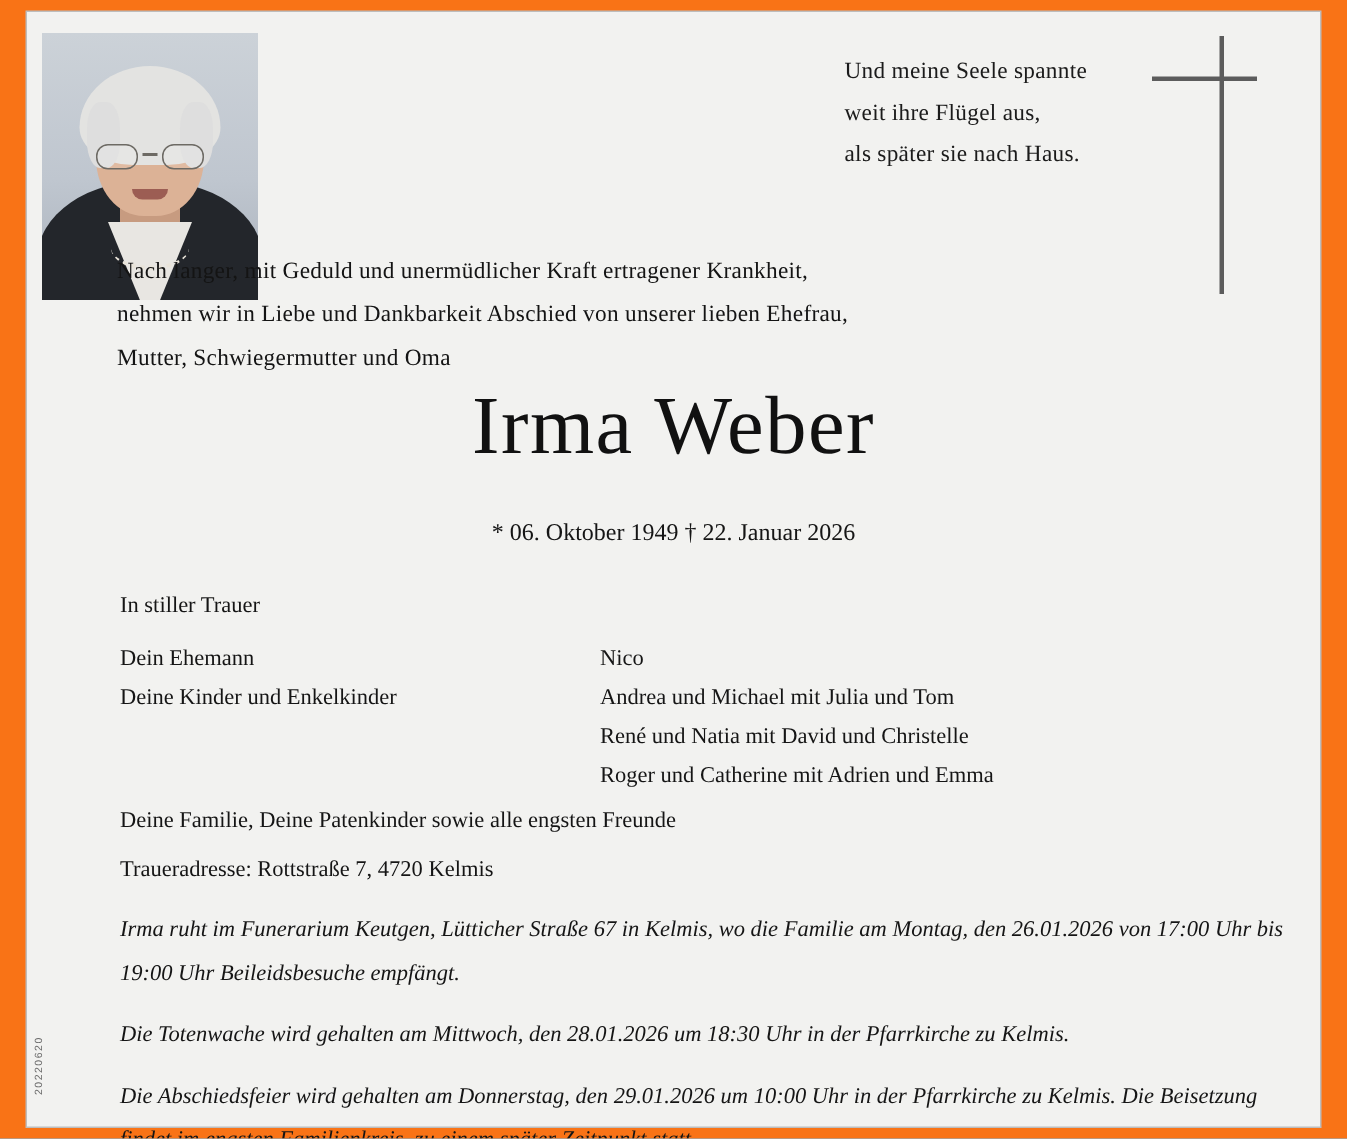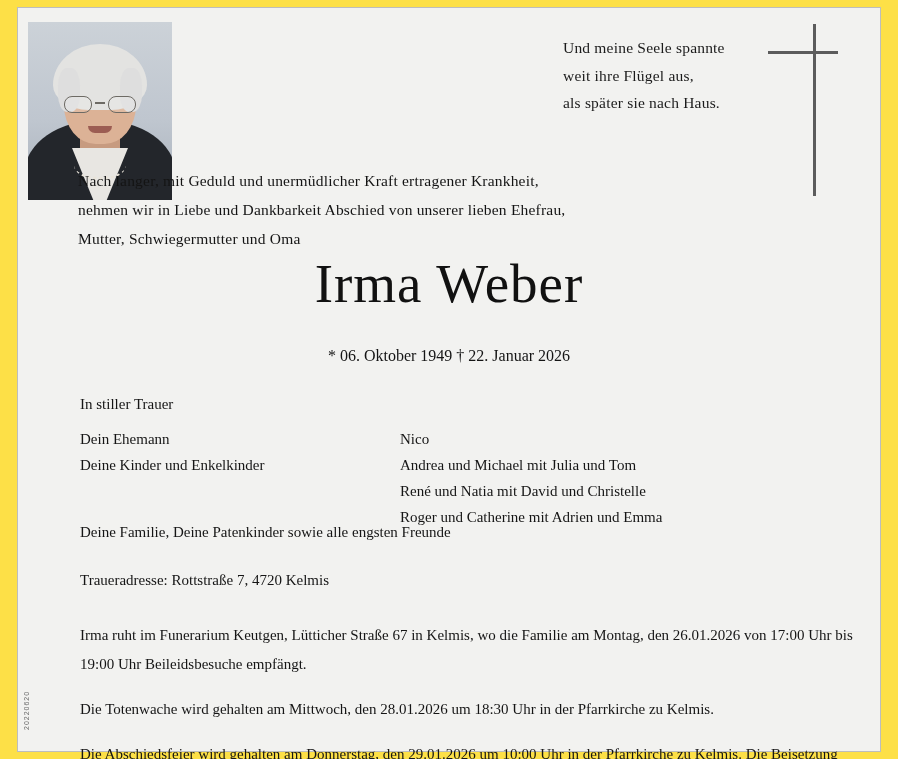--- a/index.html
+++ b/index.html
@@ -4,21 +4,21 @@
 <style>
   html, body {
     margin: 0;
     padding: 0;
     background: #898989;
   }
   .page {
     position: relative;
     width: 898px;
     height: 759px;
-    background: #fde047;
+    background: #f97316;
     overflow: hidden;
     font-family: "Liberation Serif", serif;
   }
   .sheet {
     position: absolute;
     left: 18px;
     top: 8px;
     width: 862px;
     height: 743px;
     background: #f2f2f0;
@@ -261,42 +261,42 @@
     top: 418px;
     width: 430px;
     font-size: 15px;
     line-height: 26px;
     color: #151515;
   }
 
   .family-line {
     position: absolute;
     left: 62px;
-    top: 516px;
+    top: 531px;
     font-size: 15px;
     color: #151515;
   }
   .address-line {
     position: absolute;
     left: 62px;
     top: 564px;
     font-size: 15px;
     color: #151515;
   }
 
   .info {
     position: absolute;
     left: 62px;
     top: 597px;
     width: 790px;
     font-size: 15px;
     line-height: 29px;
     color: #151515;
   }
-  .info p { margin: 16px 0 12px 0; }
+  .info p { margin: 1px 0 12px 0; font-style: italic; }
   .info p:last-child { margin-bottom: 0; }
 </style>
 </head>
 <body>
 
 <div class="page">
   <div class="sheet">
 
     <div class="side-code">20220620</div>
 

